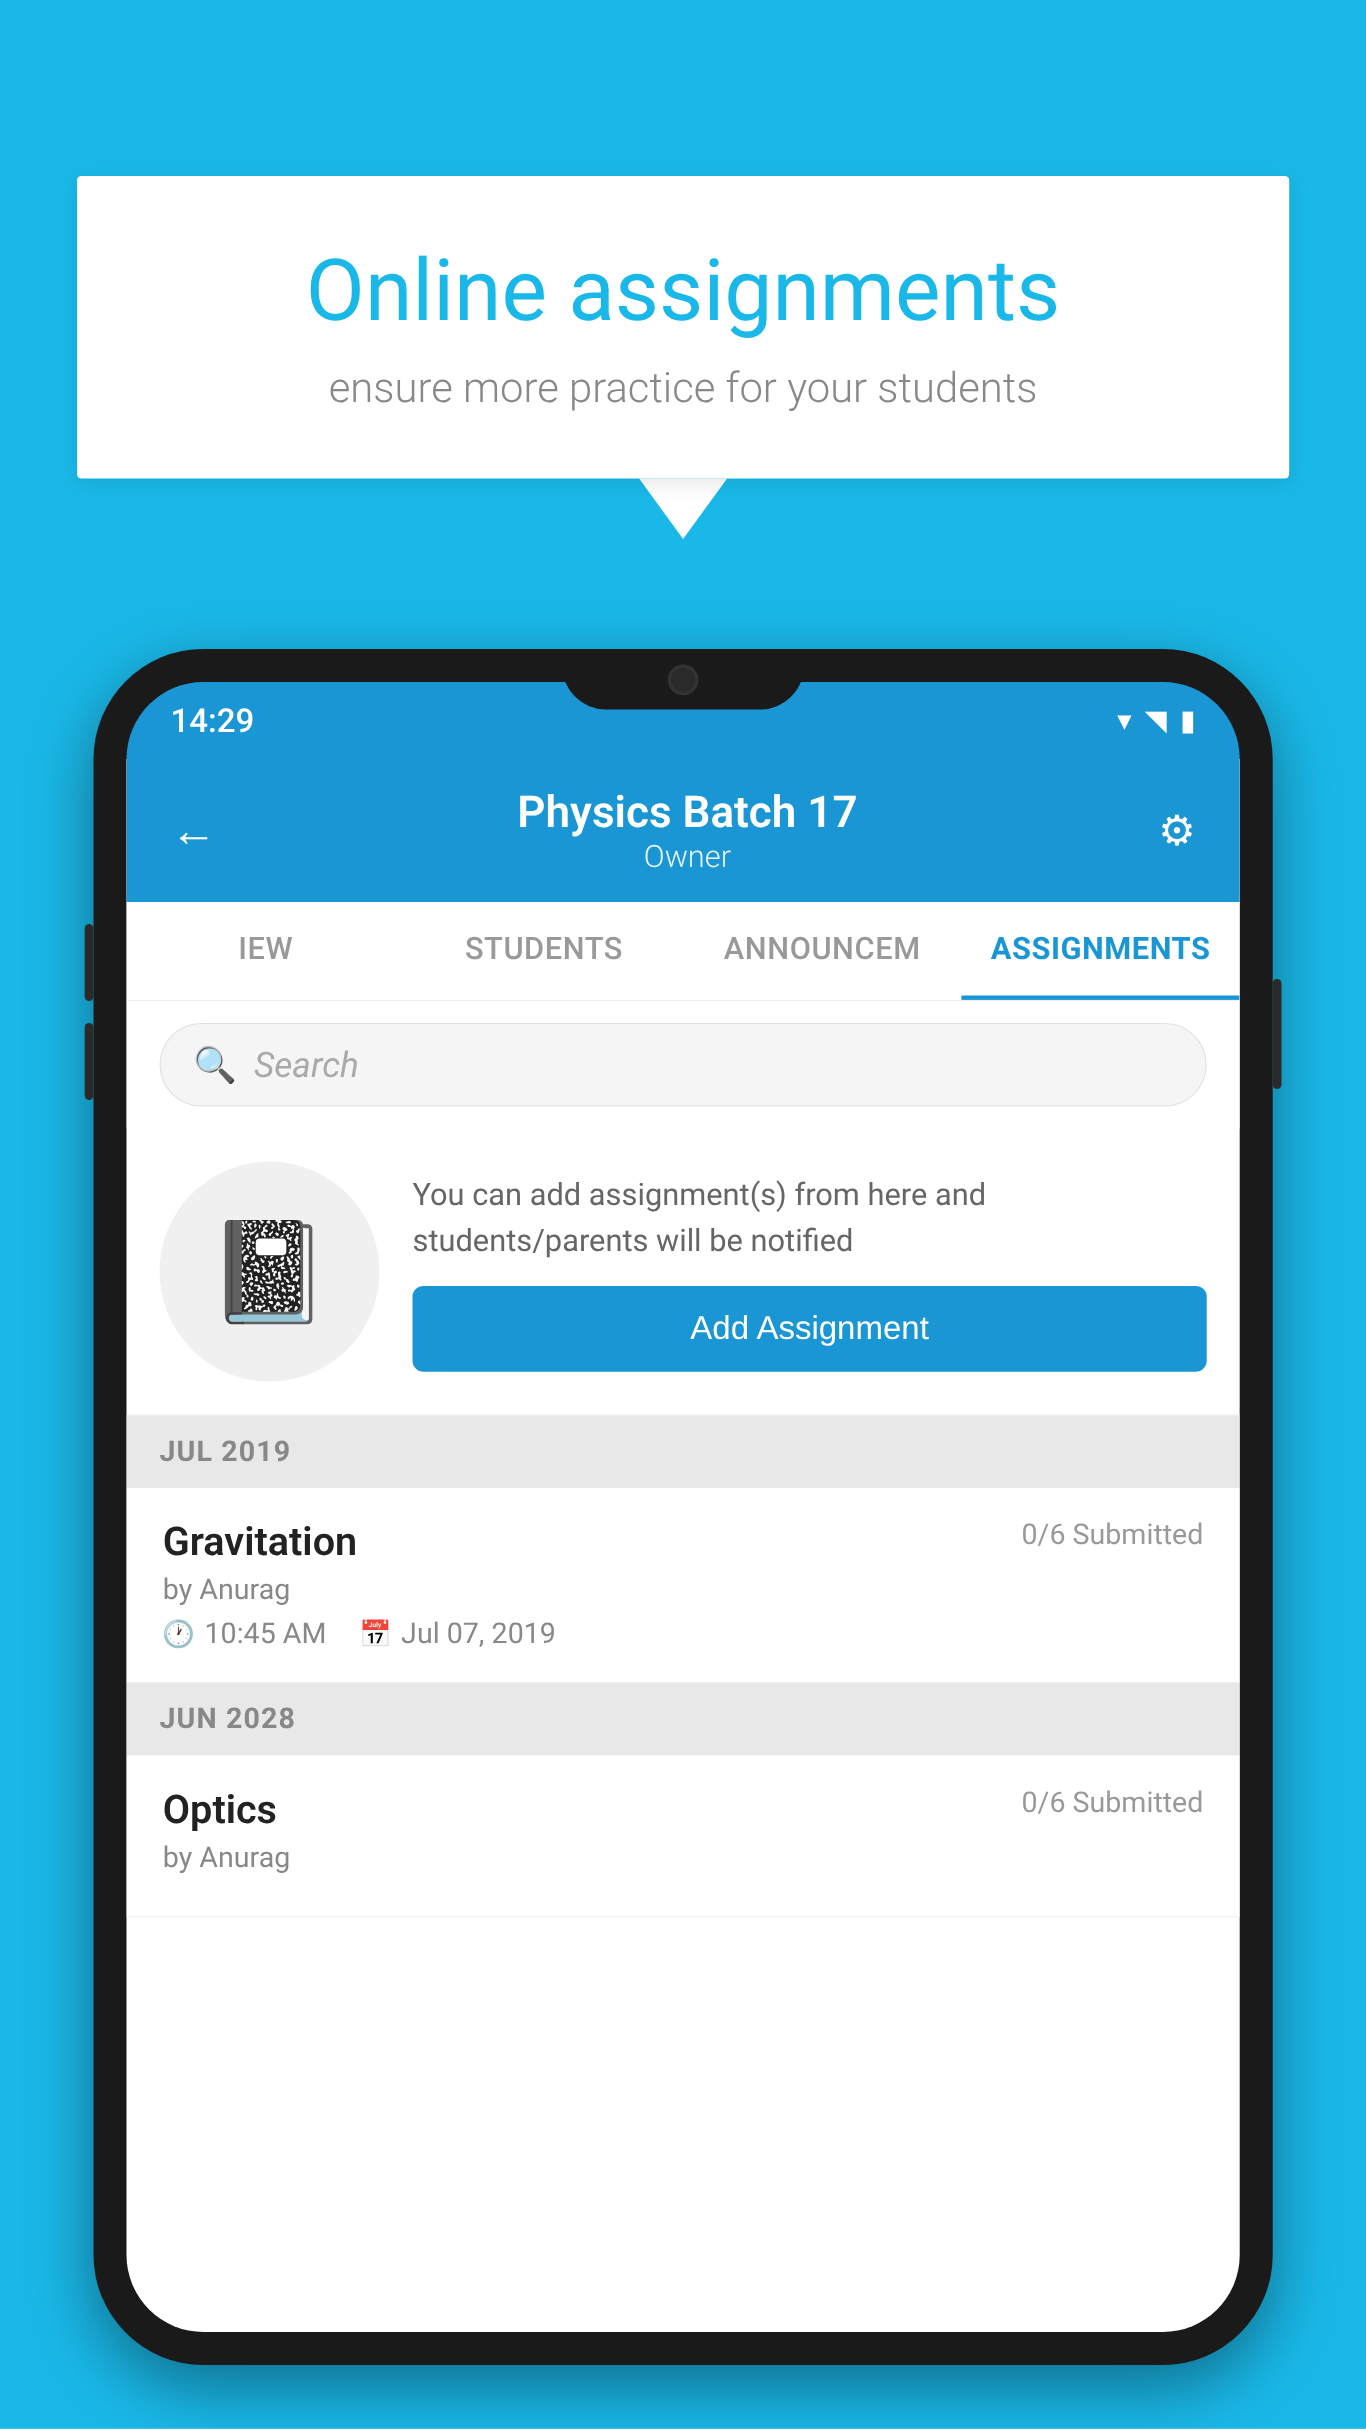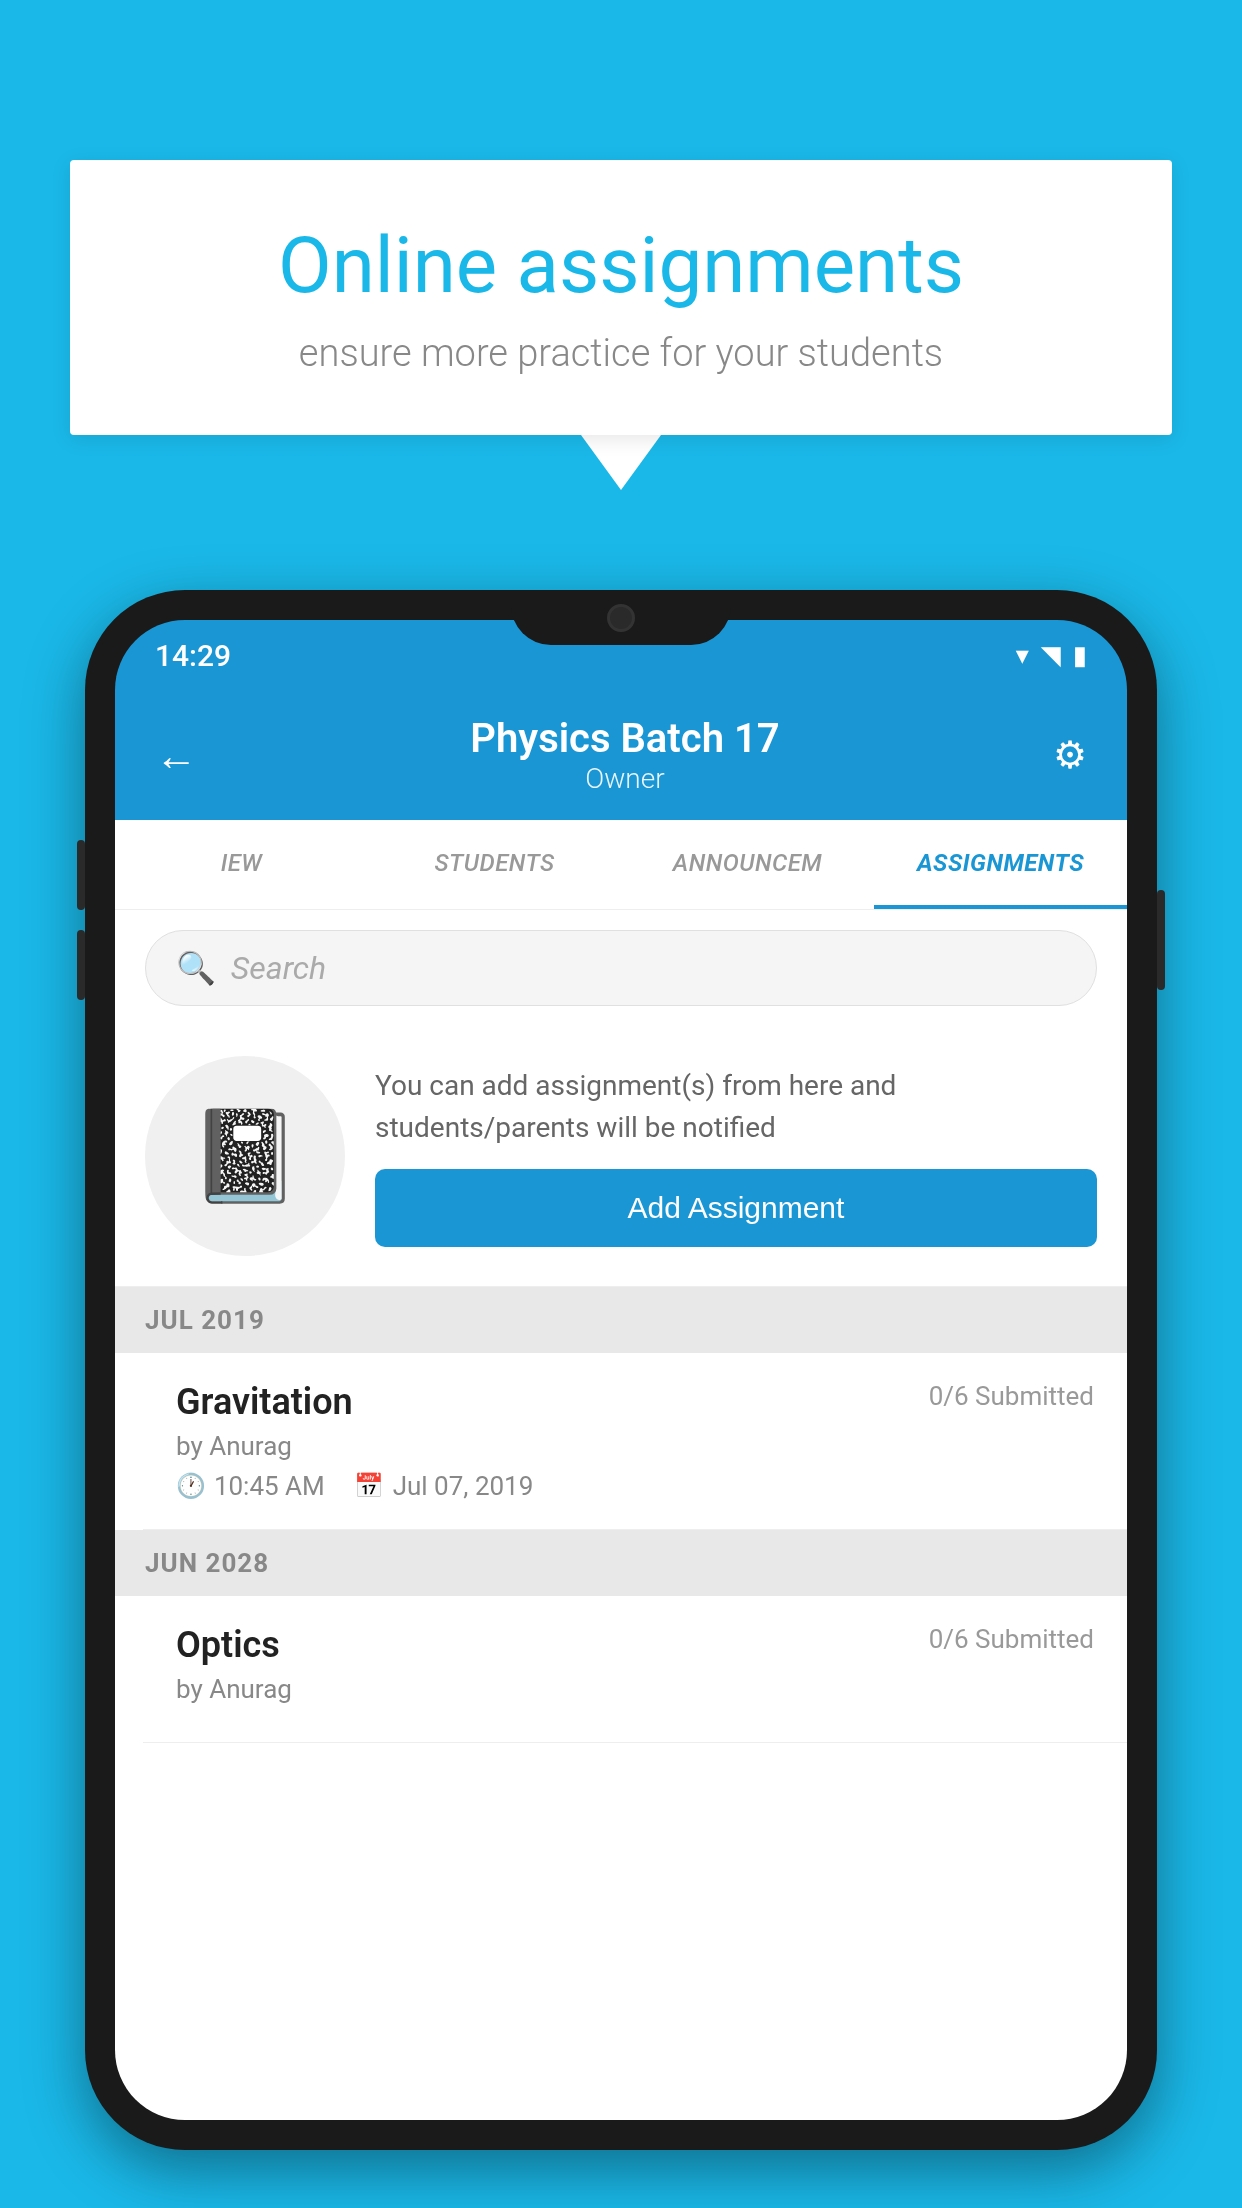--- a/index.html
+++ b/index.html
@@ -183,27 +183,26 @@
       border-bottom: 1px solid #eee;
       height: 90px;
       overflow: hidden;
     }
 
     .tab-item {
       flex: 1;
       display: flex;
       align-items: center;
       justify-content: center;
-      font-size: 24px;
+      font-size: 28px;
       font-weight: 500;
       color: #999;
       cursor: pointer;
       border-bottom: 4px solid transparent;
       letter-spacing: 0.5px;
-      font-style: italic;
     }
 
     .tab-item.active {
       color: #1a96d4;
       border-bottom: 4px solid #1a96d4;
       font-weight: 700;
     }
 
     
     .search-container {
@@ -287,21 +286,20 @@
       font-size: 26px;
       font-weight: 700;
       letter-spacing: 1px;
     }
 
     
     .assignment-item {
       padding: 28px 33px;
       border-bottom: 1px solid #eee;
       background: white;
-      margin-left: 28px;
     }
 
     .assignment-top-row {
       display: flex;
       justify-content: space-between;
       align-items: flex-start;
       margin-bottom: 8px;
     }
 
     .assignment-name {

